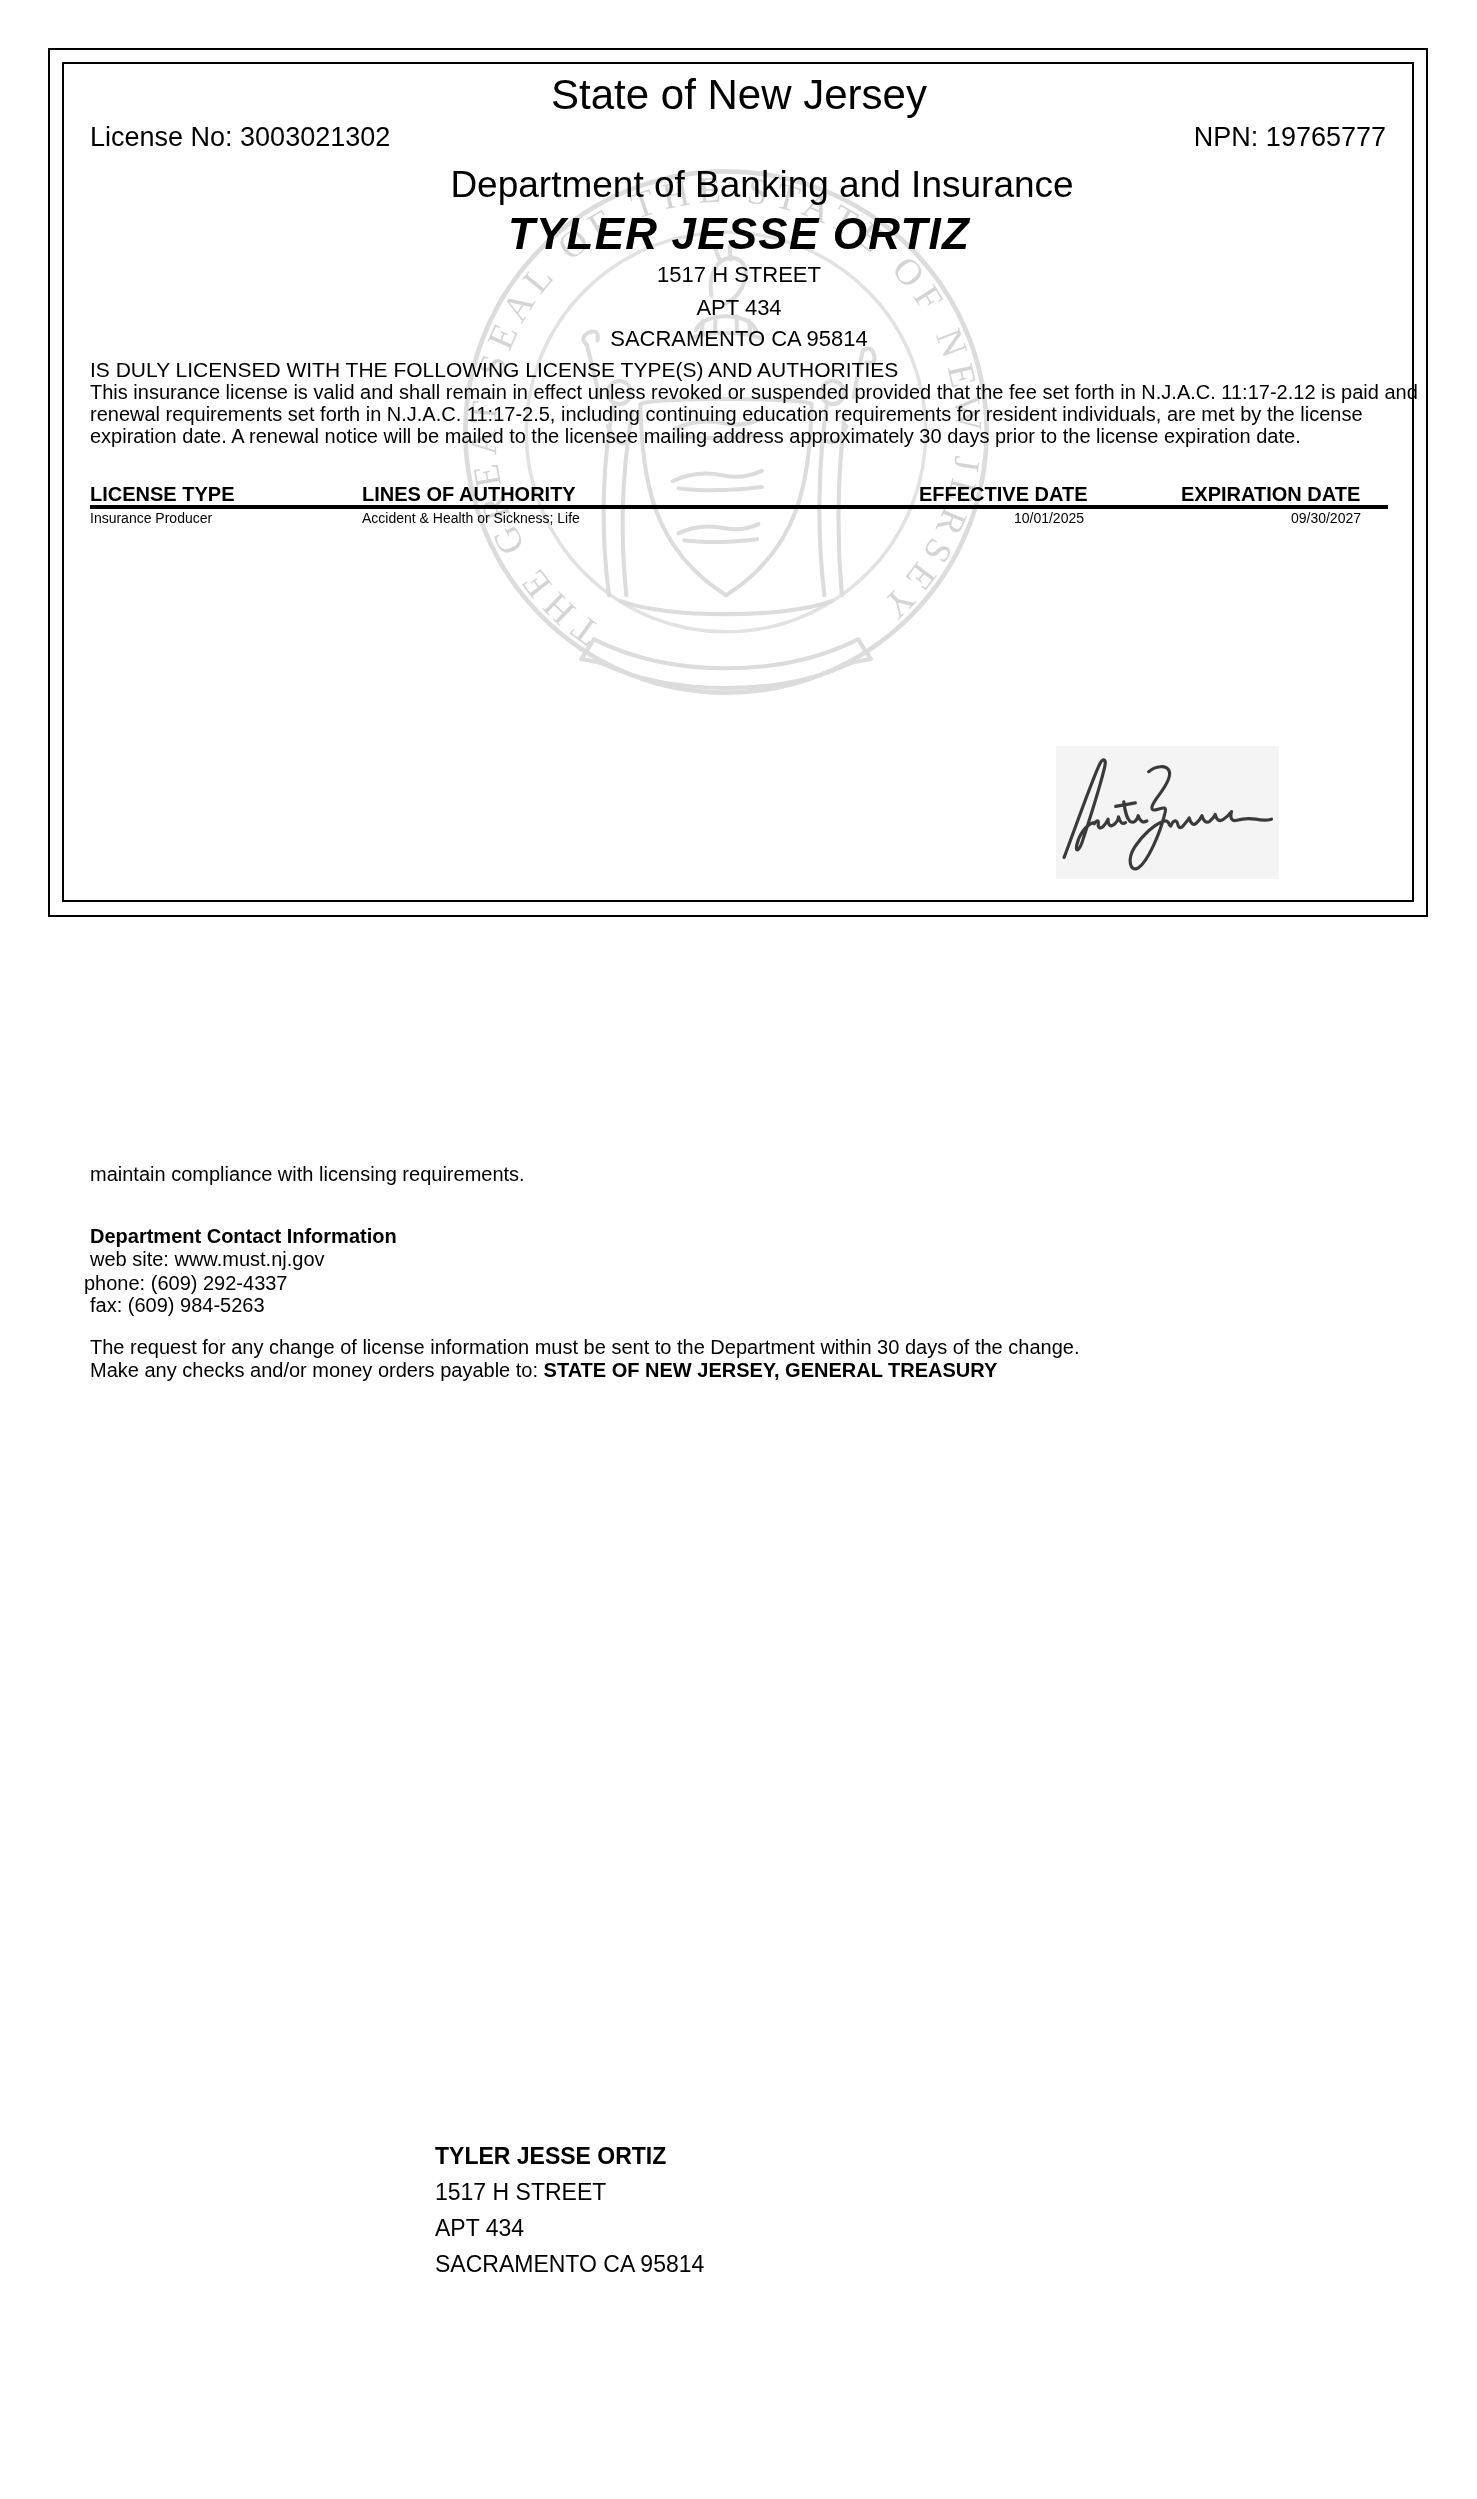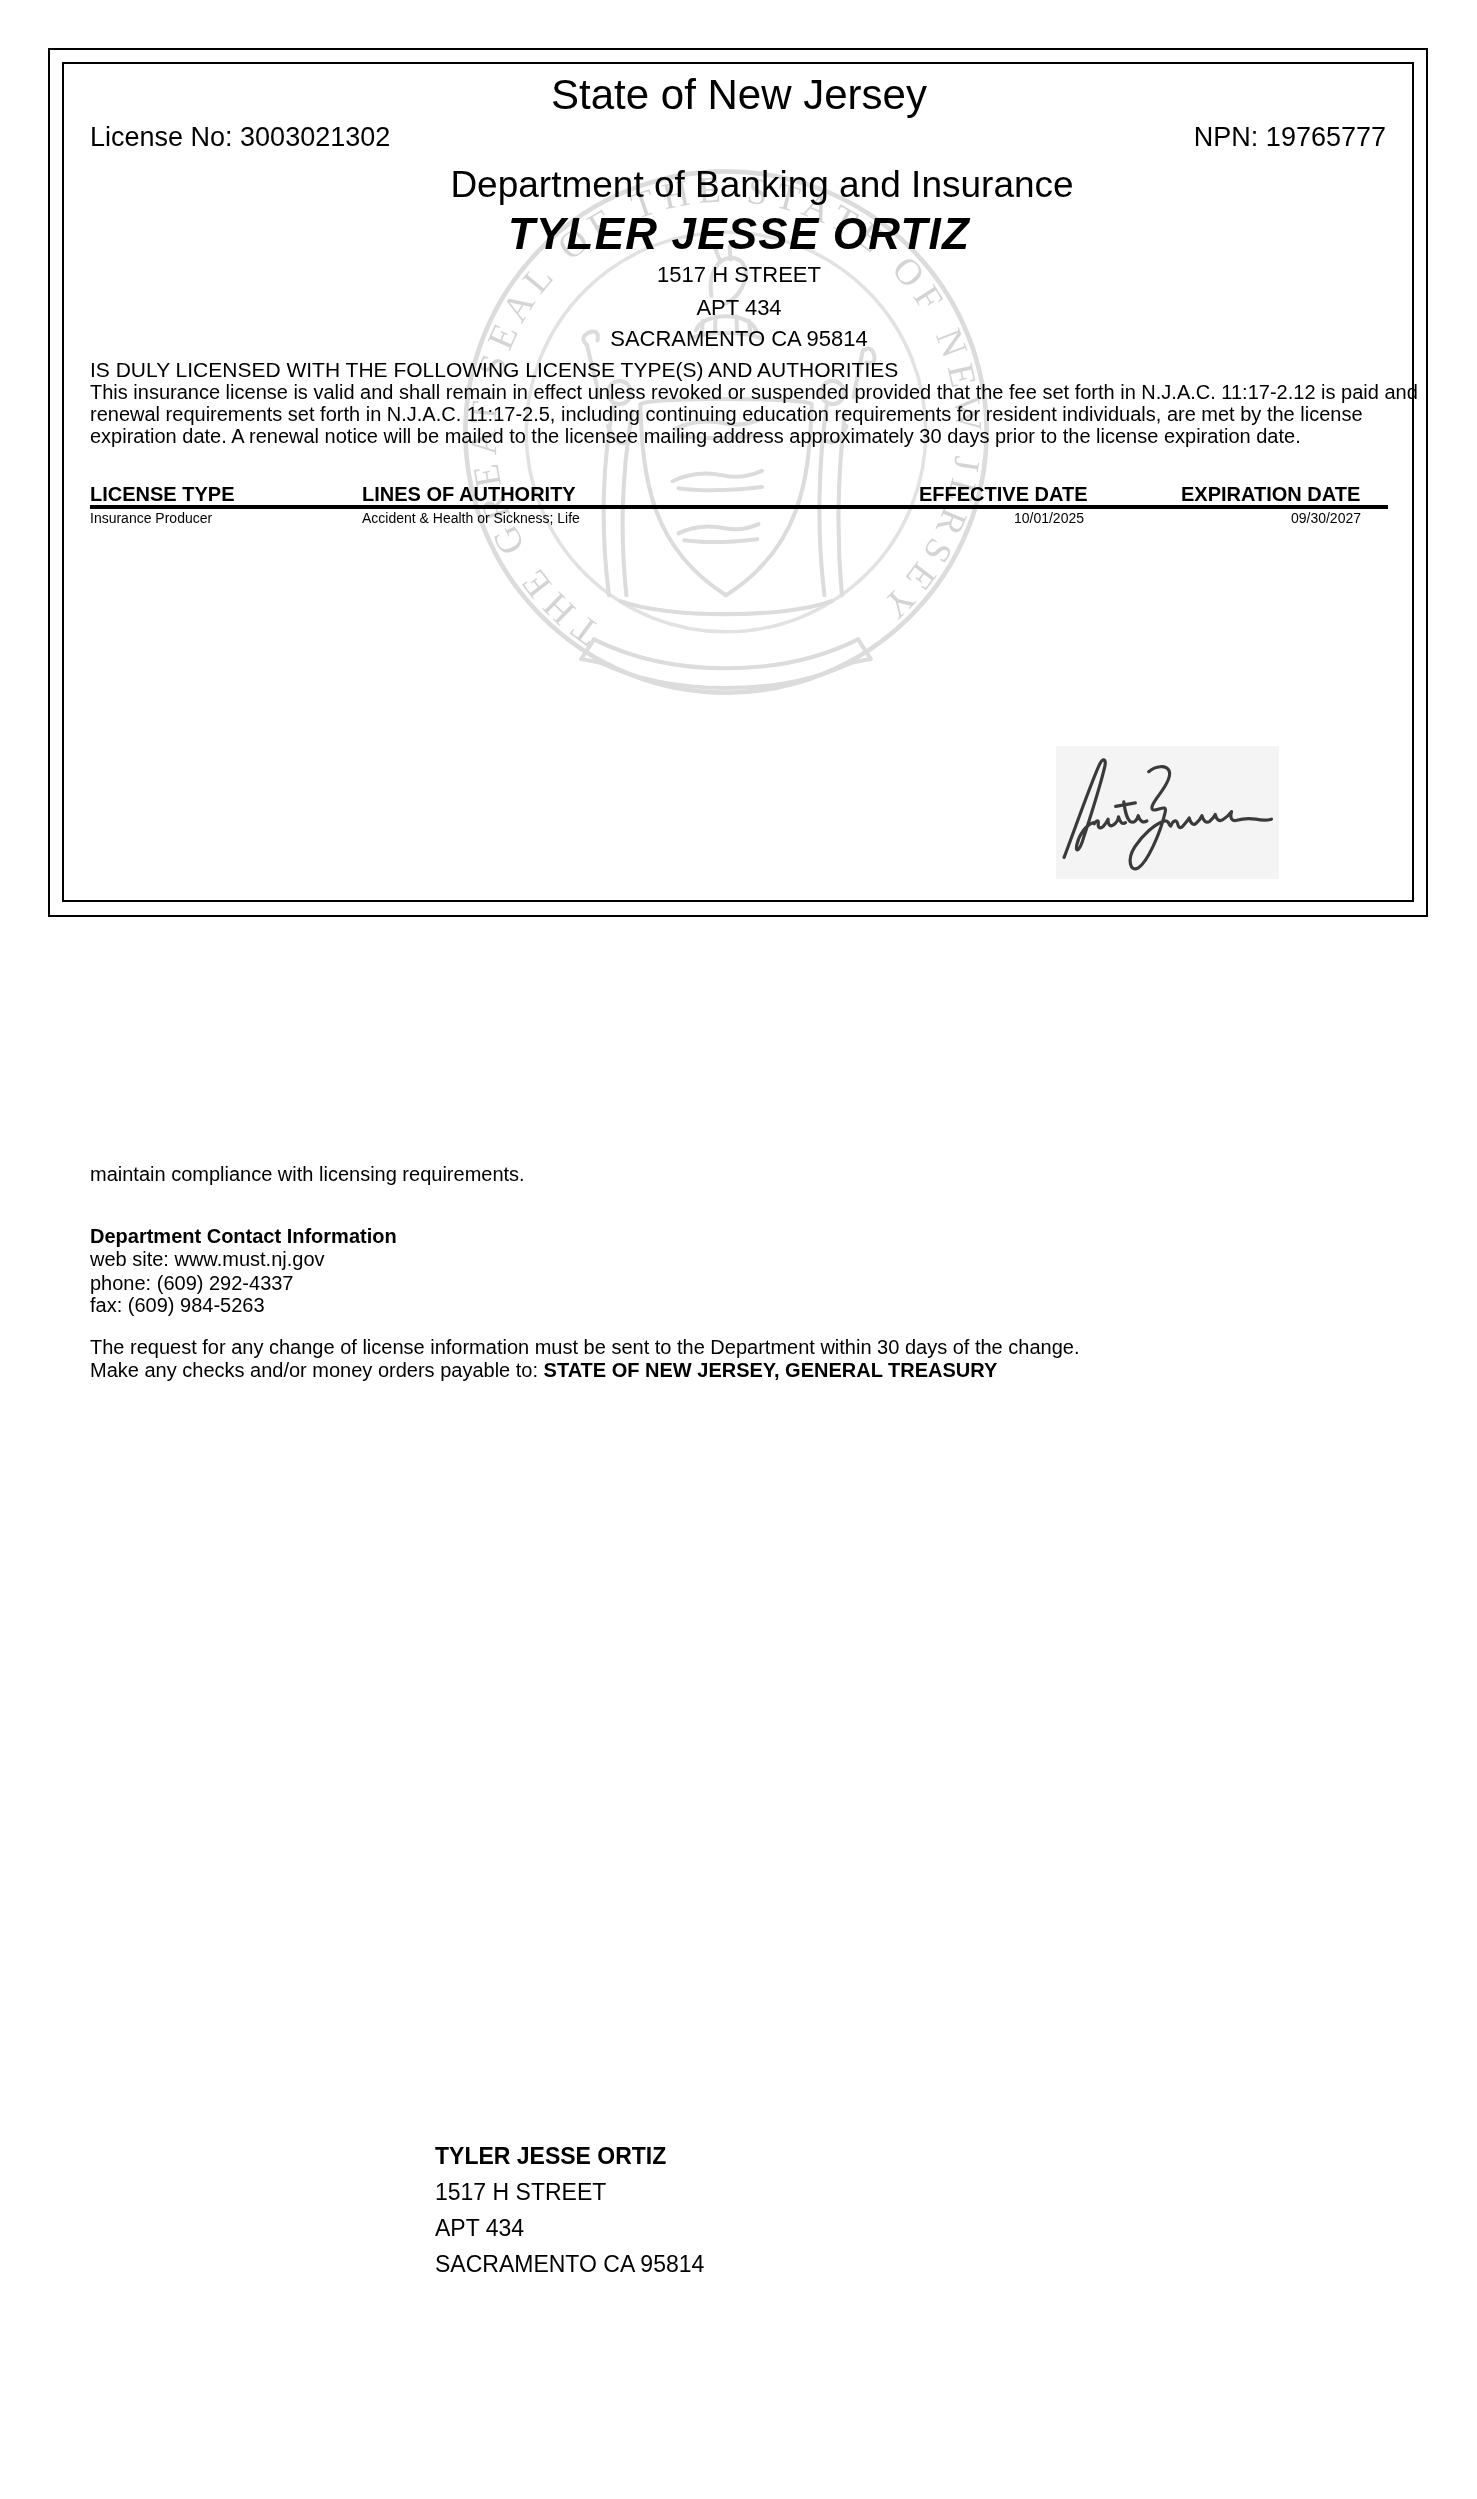--- a/index.html
+++ b/index.html
@@ -138,21 +138,21 @@
       </g>
     </svg>
   </div>
 
   <div class="abs info" style="left:90px;top:1163px;line-height:23px;">
     <div>maintain compliance with licensing requirements.</div>
   </div>
 
   <div class="abs info bold" style="left:90px;top:1225px;">Department Contact Information</div>
   <div class="abs info" style="left:90px;top:1248px;">web site: www.must.nj.gov</div>
-  <div class="abs info" style="left:90px;top:1272px;">phone: (609) 292-4337</div>
+  <div class="abs info" style="left:84px;top:1272px;">phone: (609) 292-4337</div>
   <div class="abs info" style="left:90px;top:1294px;">fax: (609) 984-5263</div>
 
   <div class="abs info" style="left:90px;top:1336px;">The request for any change of license information must be sent to the Department within 30 days of the change.</div>
   <div class="abs info" style="left:90px;top:1359px;"><span>Make any checks and/or money orders payable to: </span><span class="bold">STATE OF NEW JERSEY, GENERAL TREASURY</span></div>
 
 
   <div class="abs recipient bold" style="left:435px;top:2143px;">TYLER JESSE ORTIZ</div>
   <div class="abs recipient" style="left:435px;top:2179px;">1517 H STREET</div>
   <div class="abs recipient" style="left:435px;top:2215px;">APT 434</div>
   <div class="abs recipient" style="left:435px;top:2251px;">SACRAMENTO CA 95814</div>

